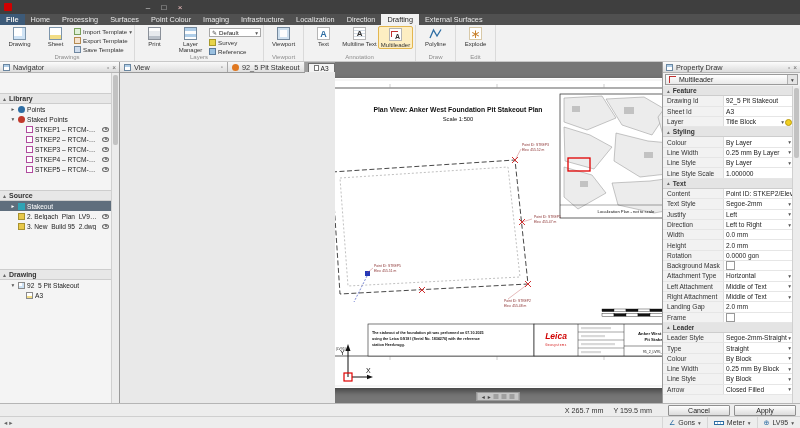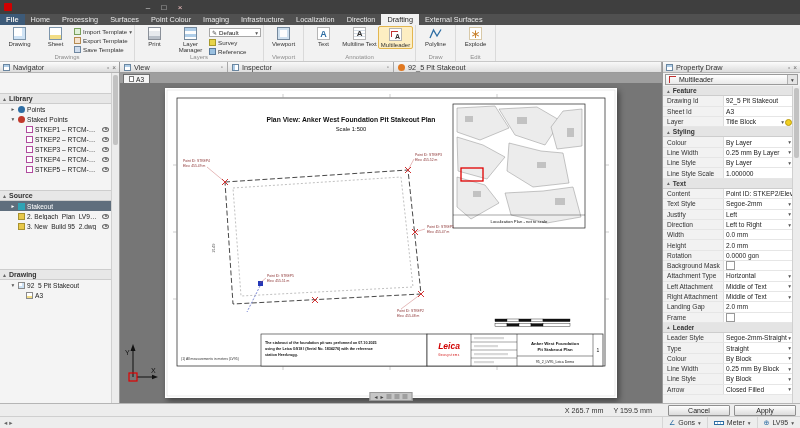--- a/index.html
+++ b/index.html
@@ -87,21 +87,21 @@
   .trow.selected .arr { color:#fff; }
   .tic-points .tico { background:#2d6da3; border-radius:50%; }
   .tic-staked .tico { background:#c0392b; border-radius:50%; }
   .tic-pt .tico { background:#fff; border:1px solid #b04a9e; }
   .tic-stk .tico { background:#2fa3b5; }
   .tic-dwg .tico { background:#e8c84a; border:1px solid #a8922e; }
   .tic-drw .tico { background:#fff; border:1px solid #8a8a8a; box-shadow:inset -2px -2px 0 #cfe3f5; }
   .tic-sht .tico { background:#fff; border:1px solid #8a8a8a; box-shadow:inset 0 -2px 0 #f2dd86; }
 
   
-  .center { flex:1; min-width:0; display:flex; flex-direction:column; }
+  .center { flex:1; min-width:0; display:flex; flex-direction:row; }
   .vtabs { height:11px; display:flex; background:#cfcfcf; border-bottom:1px solid #9a9a9a; }
   .vtab { display:flex; align-items:center; gap:3px; padding:0 4px; font-size:7.3px; color:#333; background:linear-gradient(#f8f8f8,#dedede); border-right:1px solid #a8a8a8; overflow:hidden; white-space:nowrap; }
   .vico { width:7px; height:7px; flex:none; }
   .vico-view { background:#fff; border:1px solid #6a86a0; box-shadow:inset 0 2px 0 #aecde8; }
   .vico-insp { background:#fff; border:1px solid #6a86a0; box-shadow:inset 2px 0 0 #aecde8; }
   .vico-pin { background:#e07820; border-radius:50%; }
   .vtab .rico { margin-left:auto; color:#777; font-size:6px; }
   .subtabs { height:10px; background:#9e9e9e; display:flex; align-items:flex-end; padding-left:3px; flex:none; }
   .subtab { height:9px; background:#f4f4f4; border:1px solid #6e6e6e; border-bottom:none; display:flex; align-items:center; gap:2px; font-size:6.6px; padding:0 5px; color:#222; }
   .stico { width:5px; height:6px; background:#fff; border:1px solid #777; }
@@ -392,25 +392,20 @@
           <div class="thumb"></div>
         </div>
     </div>
   </div>
 
   <div class="center">
     <div class="vtabs">
       <div class="vtab" style="width:108px">
         <span class="vico vico-view"></span>
         <span>View</span>
-        <span class="rico">▫</span>
-      </div>
-      <div class="vtab" style="width:166px">
-        <span class="vico vico-insp"></span>
-        <span>Inspector</span>
         <span class="rico">▫</span>
       </div>
       <div class="vtab" style="flex:1">
         <span class="vico vico-pin"></span>
         <span>92_5 Pit Stakeout</span>
       </div>
     </div>
     <div class="subtabs">
       <div class="subtab">
         <span class="stico"></span>

